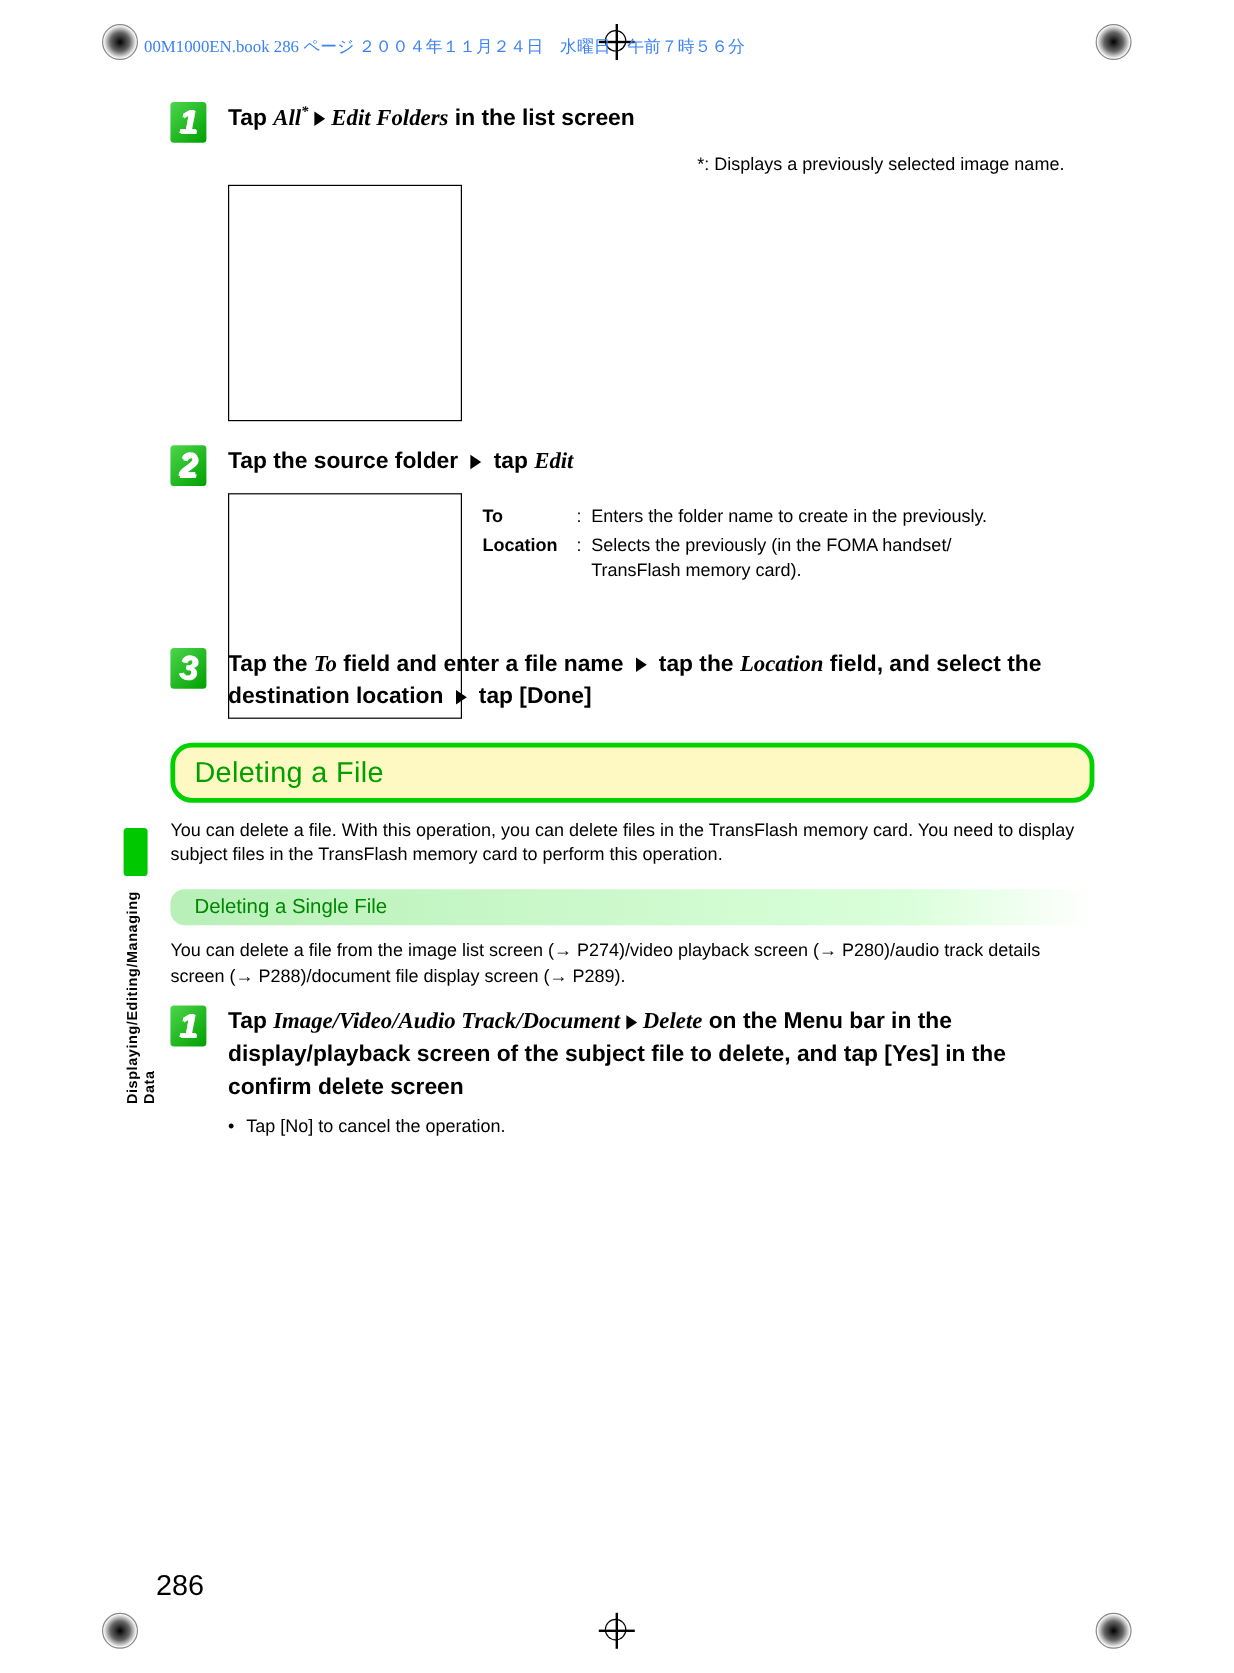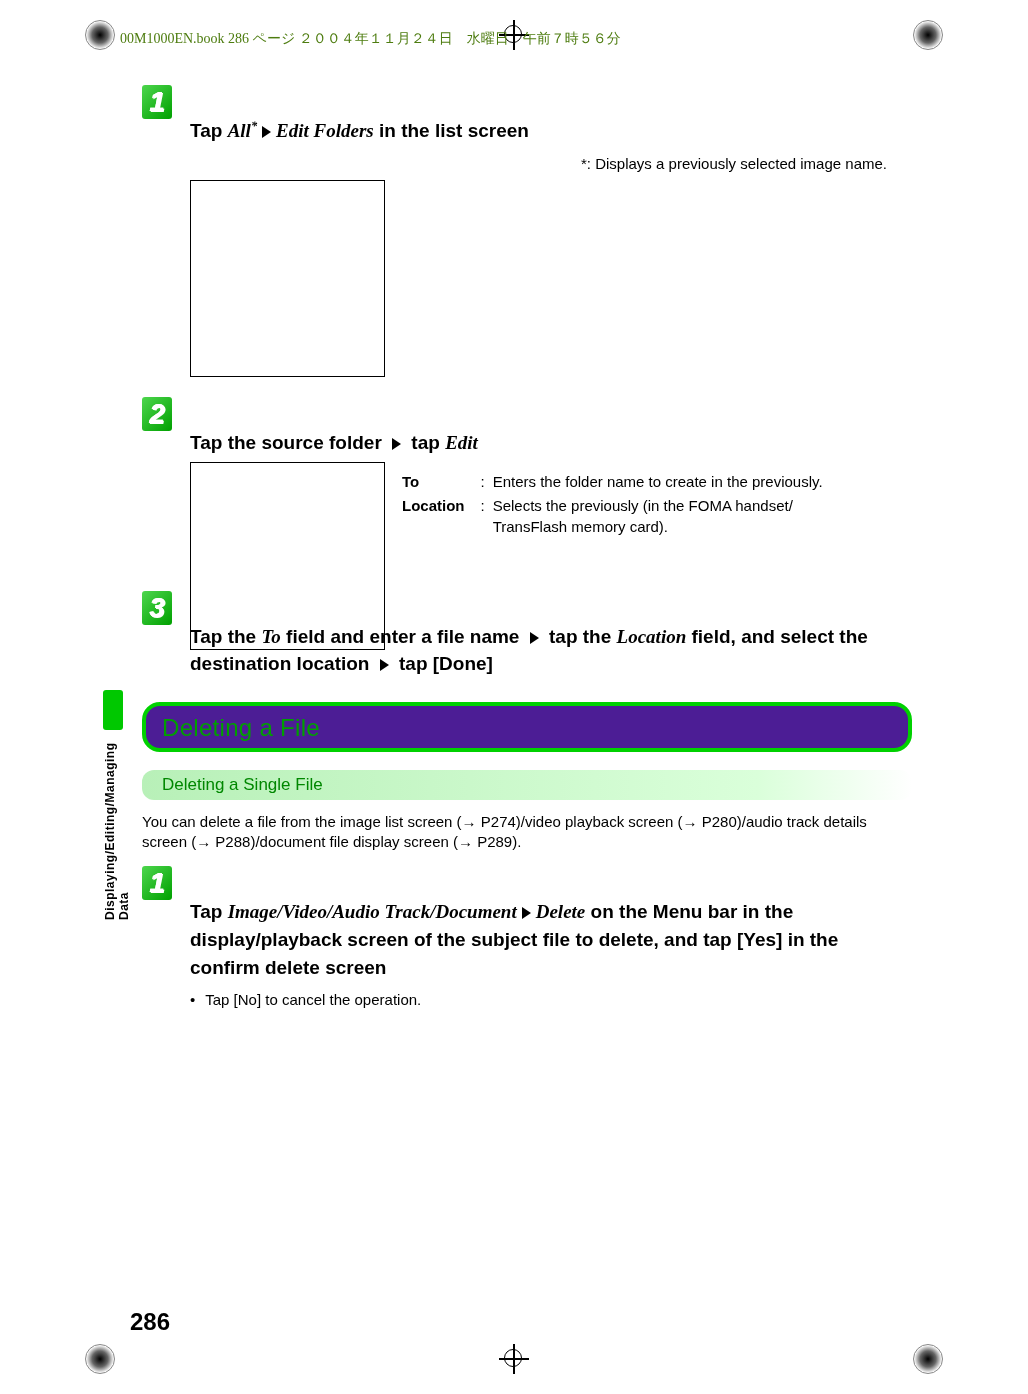--- a/index.html
+++ b/index.html
@@ -25,21 +25,21 @@
     }
     .crop-cross::before, .crop-cross::after {
       content: ''; position: absolute; background: #000;
     }
     .crop-cross { width: 30px; height: 30px; position: relative; }
     .crop-cross::before { width: 30px; height: 2px; top: 14px; left: 0; }
     .crop-cross::after { width: 2px; height: 30px; top: 0; left: 14px; }
     .crop-cross .ring { position:absolute; width:18px; height:18px; border:1px solid #000; border-radius:50%; top:5px; left:5px; }
     .page-header-line {
       position: absolute; top: 30px; left: 120px;
-      font-size: 14px; font-family: "MS Mincho", serif; color: #4d7c0f;
+      font-size: 14px; font-family: "MS Mincho", serif; color: #3b82f6;
     }
     .content {
       position: absolute;
       top: 85px;
       left: 142px;
       width: 770px;
     }
     .step-row { display: flex; align-items: flex-start; margin-bottom: 6px; }
     .step-badge {
       width: 30px; height: 34px;
@@ -59,38 +59,37 @@
       background: linear-gradient(180deg, #fff, #dff4df);
       -webkit-background-clip: text;
       color: #fff;
       font-style: italic;
     }
     .step-text {
       font-size: 19px;
       font-weight: bold;
       line-height: 1.45;
       flex: 1;
-      margin-top: 32px;
     }
     .step-text .ital { font-style: italic; font-family: "Times New Roman", serif; font-weight: bold; }
     .tri { display:inline-block; width:0; height:0; border-top:6px solid transparent; border-bottom:6px solid transparent; border-left:9px solid #000; margin: 0 5px; vertical-align: middle; }
     .footnote {
       text-align: right; font-size: 15px; margin-top: 10px; margin-bottom: 8px;
       width: 745px;
     }
     .placeholder-box {
       width: 195px; height: 197px; border: 1px solid #000; margin-left: 48px; margin-bottom: 20px;
     }
     .placeholder-box.short { height: 188px; }
     .defs { margin-left: 258px; margin-top: -200px; font-size: 15px; line-height:1.35; margin-bottom: 50px; position: relative; }
     .defs table td { vertical-align: top; padding-bottom: 2px; }
     .defs .k { font-weight: bold; padding-right: 14px; }
     .defs .colon { padding-right: 6px; }
     .section-title {
-      background: #4c1d95;
+      background: #fef9c3;
       border: 4px solid #00d100;
       border-radius: 18px;
       padding: 8px 16px 6px;
       font-size: 24px;
       color: #00a000;
       margin-top: 24px;
       margin-bottom: 14px;
       font-weight: normal;
       letter-spacing: 0.3px;
     }
@@ -122,21 +121,21 @@
       font-weight: bold;
       margin-top: 4px;
       letter-spacing: 0.5px;
       transform: rotate(180deg);
     }
     .page-number {
       position: absolute;
       left: 130px;
       bottom: 58px;
       font-size: 24px;
-      font-weight: 700;
+      font-weight: 400;
       font-family: Arial, sans-serif;
     }
     .sup { vertical-align: super; font-size: 0.65em; font-style: normal; }
   </style>
 </head>
 <body>
 
 <div class="crop-mark crop-tl">
     <div class="target-circle"></div>
   </div>
@@ -214,20 +213,21 @@
   </div>
 
   <div class="step-row" style="margin-top:30px;">
     <div class="step-badge">
         <span>3</span>
       </div>
     <div class="step-text" id="step3-text">Tap the <span class="ital">To</span> field and enter a file name <span class="tri"></span> tap the <span class="ital">Location</span> field, and select the destination location <span class="tri"></span> tap [Done]</div>
   </div>
 
   <div class="section-title">Deleting a File</div>
+  <div class="body-text">You can delete a file. With this operation, you can delete files in the TransFlash memory card. You need to display subject files in the TransFlash memory card to perform this operation.</div>
 
   <div class="subsection-title">Deleting a Single File</div>
   <div class="body-text">You can delete a file from the image list screen (→ P274)/video playback screen (→ P280)/audio track details screen (→ P288)/document file display screen (→ P289).</div>
 
   <div class="step-row">
     <div class="step-badge">
         <span>1</span>
       </div>
     <div class="step-text">
       <span>Tap </span><span class="ital">Image/Video/Audio Track/Document</span><span class="tri"></span><span class="ital">Delete</span><span> on the Menu bar in the display/playback screen of the subject file to delete, and tap [Yes] in the confirm delete screen</span>

